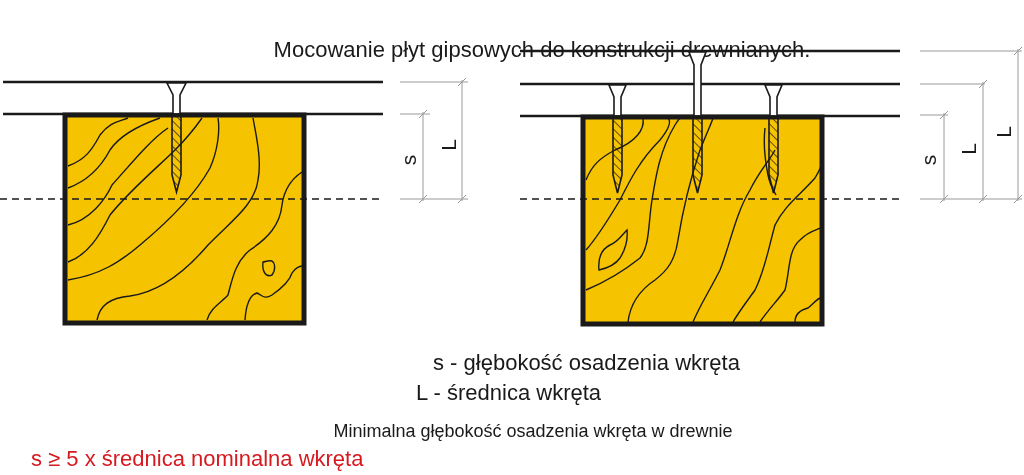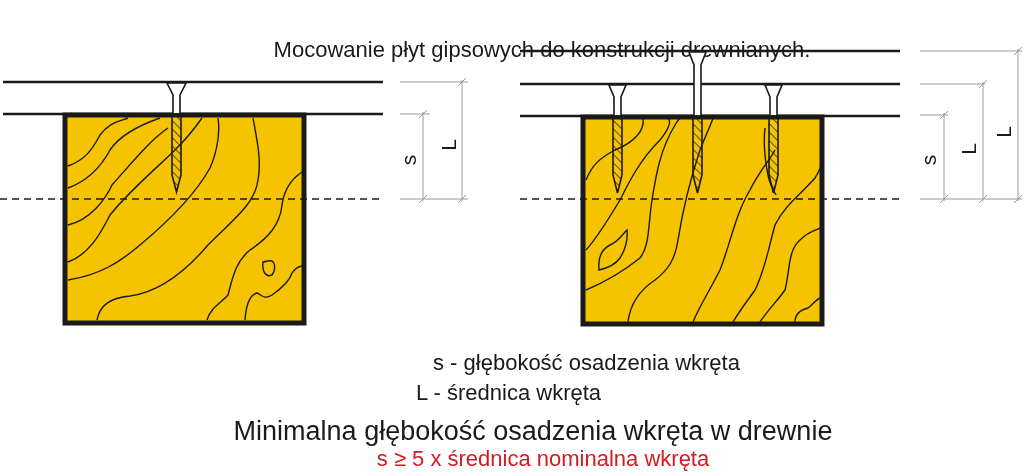--- a/index.html
+++ b/index.html
@@ -3,23 +3,23 @@
 <meta charset="utf-8">
 <style>
   html, body { margin:0; padding:0; background:#ffffff; }
   body { width:1024px; height:475px; position:relative; overflow:hidden; font-family:"Liberation Sans", sans-serif; color:#1a1a1a; }
   .title { position:absolute; top:0; left:0; width:1024px; text-align:center; font-size:22px; line-height:28px;margin-top:36px; }
   .title span { position:relative; left:30px; }
   svg.diagram { position:absolute; left:0; top:0; }
   .legend { position:absolute; font-size:22px; line-height:26px; }
   .leg1 { left:416px; top:350px;margin-left:17px; }
   .leg2 { left:416px; top:380px; }
-  .rule1 { position:absolute; left:0; width:1024px; top:418px; text-align:center; font-size:27px; line-height:26px; }
+  .rule1 { position:absolute; left:0; width:1024px; top:418px; text-align:center; font-size:18px; line-height:26px; }
   .rule1 span { position:relative; left:21px; }
-  .rule2 { position:absolute; left:0; width:1024px; top:446px; text-align:center; font-size:22px; line-height:26px; }
+  .rule2 { position:absolute; left:0; width:1024px; top:446px; font-size:22px; line-height:26px; }
   .rule2 span { position:relative; left:31px; }
   .dimlabel { font-family:"Liberation Sans", sans-serif; font-size:21px; fill:#1a1a1a; }
 </style>
 </head>
 <body>
 
 <div class="title"><span>Mocowanie płyt gipsowych do konstrukcji drewnianych.</span></div>
 
 <svg class="diagram" width="1024" height="475" viewBox="0 0 1024 475">
   <defs>

